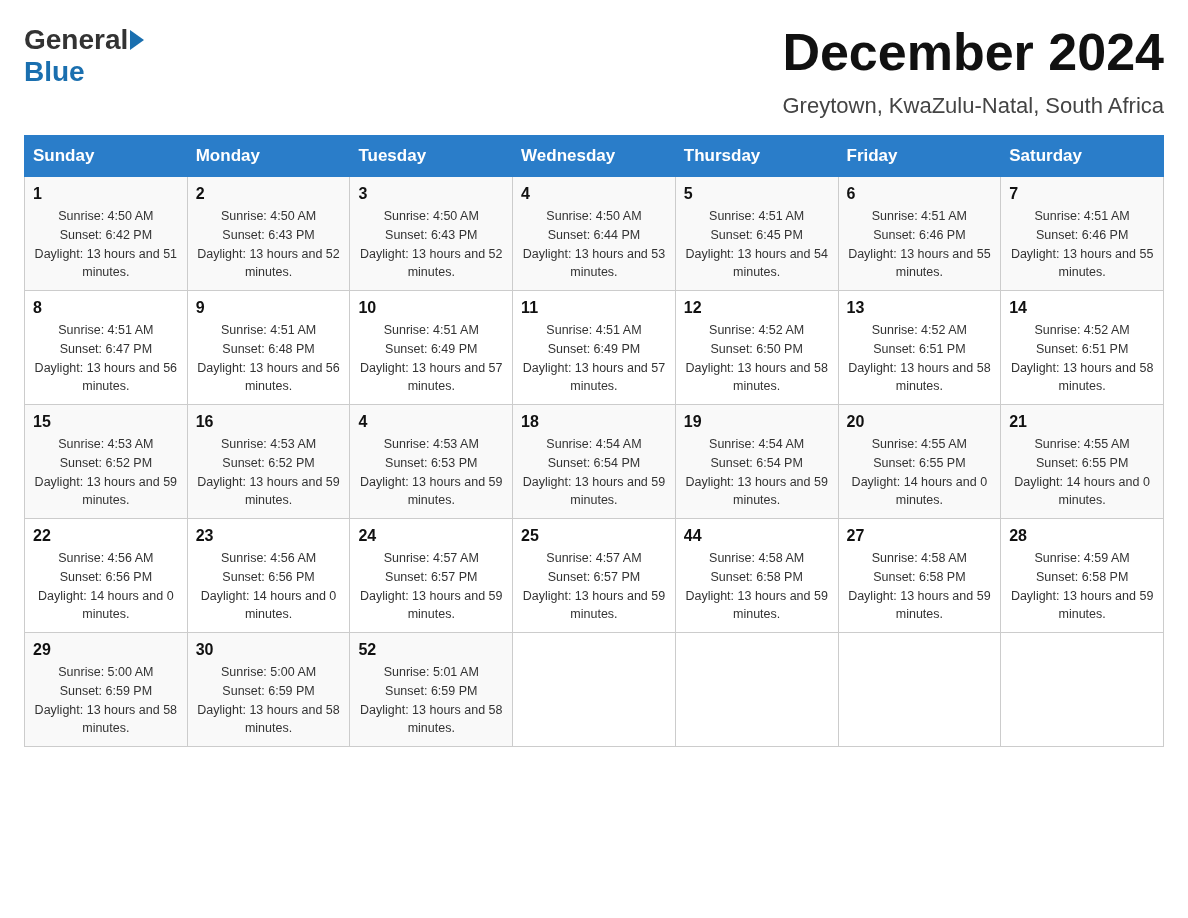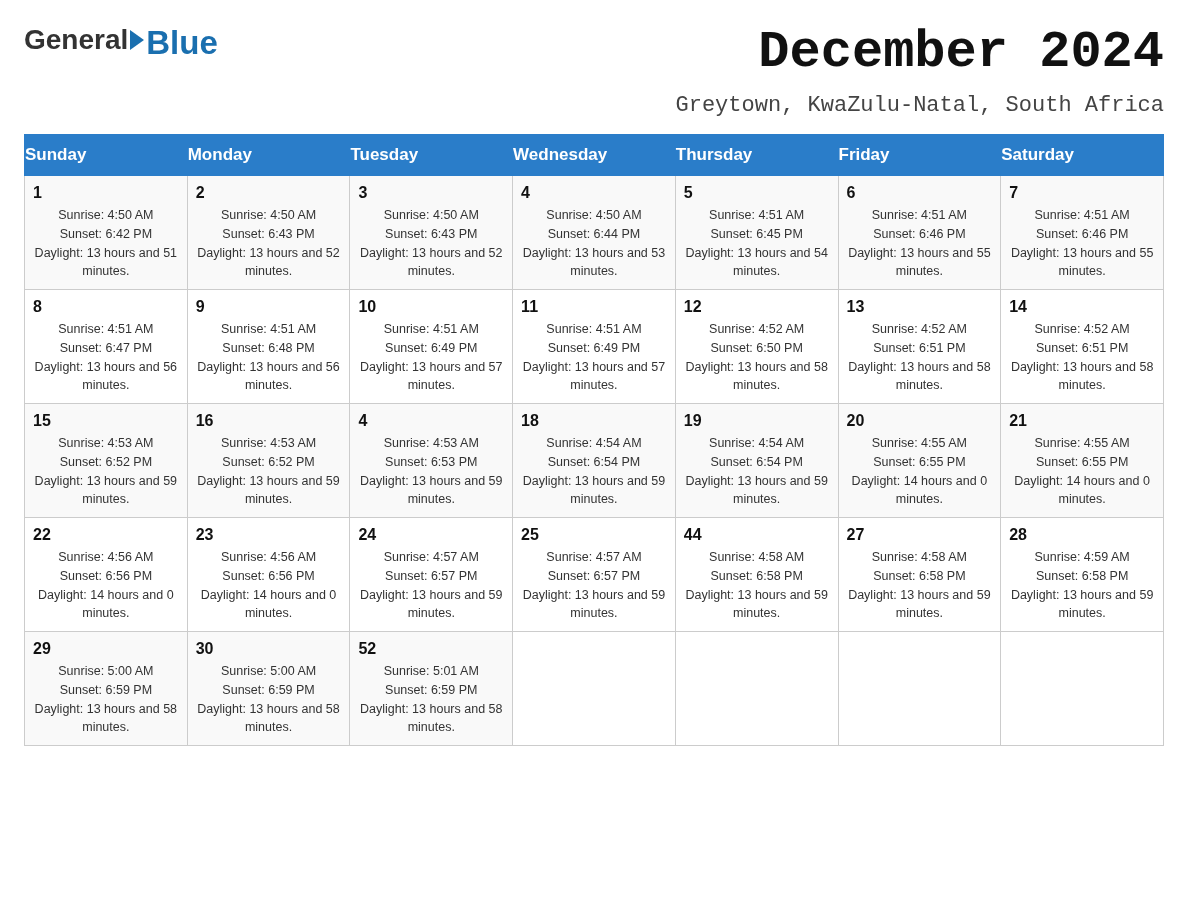--- a/index.html
+++ b/index.html
@@ -11,21 +11,21 @@
       min-height: 918px;
     }
     .header-area {
       display: flex;
       justify-content: space-between;
       align-items: flex-start;
       margin-bottom: 16px;
     }
     .logo {
       display: flex;
-      flex-direction: row;
+      flex-direction: column;
       align-items: flex-start;
     }
     .logo-text {
       font-size: 28px;
       font-weight: bold;
       color: #333;
       display: flex;
       align-items: center;
     }
     .logo-general {
@@ -35,26 +35,25 @@
       width: 0;
       height: 0;
       border-left: 14px solid #1a6faf;
       border-top: 10px solid transparent;
       border-bottom: 10px solid transparent;
       display: inline-block;
       margin: 0 2px;
     }
     .logo-blue {
       color: #1a6faf;
-      font-size: 33px;
+      font-size: 28px;
       font-weight: bold;
     }
     .title-area {
       text-align: right;
-      font-family: Liberation Mono, monospace;
     }
     .month-title {
       font-size: 52px;
       font-weight: bold;
       color: #111;
       line-height: 1.1;
     }
     .location-title {
       font-size: 22px;
       color: #444;
@@ -63,21 +62,21 @@
     table {
       width: 100%;
       border-collapse: collapse;
       table-layout: fixed;
     }
     thead tr th {
       background-color: #2a7dc9;
       color: #fff;
       font-size: 17px;
       font-weight: bold;
-      padding: 10px 0;
+      padding: 10px 8px;
       text-align: left;
       border: 1px solid #2a7dc9;
     }
     tbody tr td {
       vertical-align: top;
       padding: 8px;
       border: 1px solid #ccc;
       font-size: 13px;
       color: #222;
       min-height: 90px;

